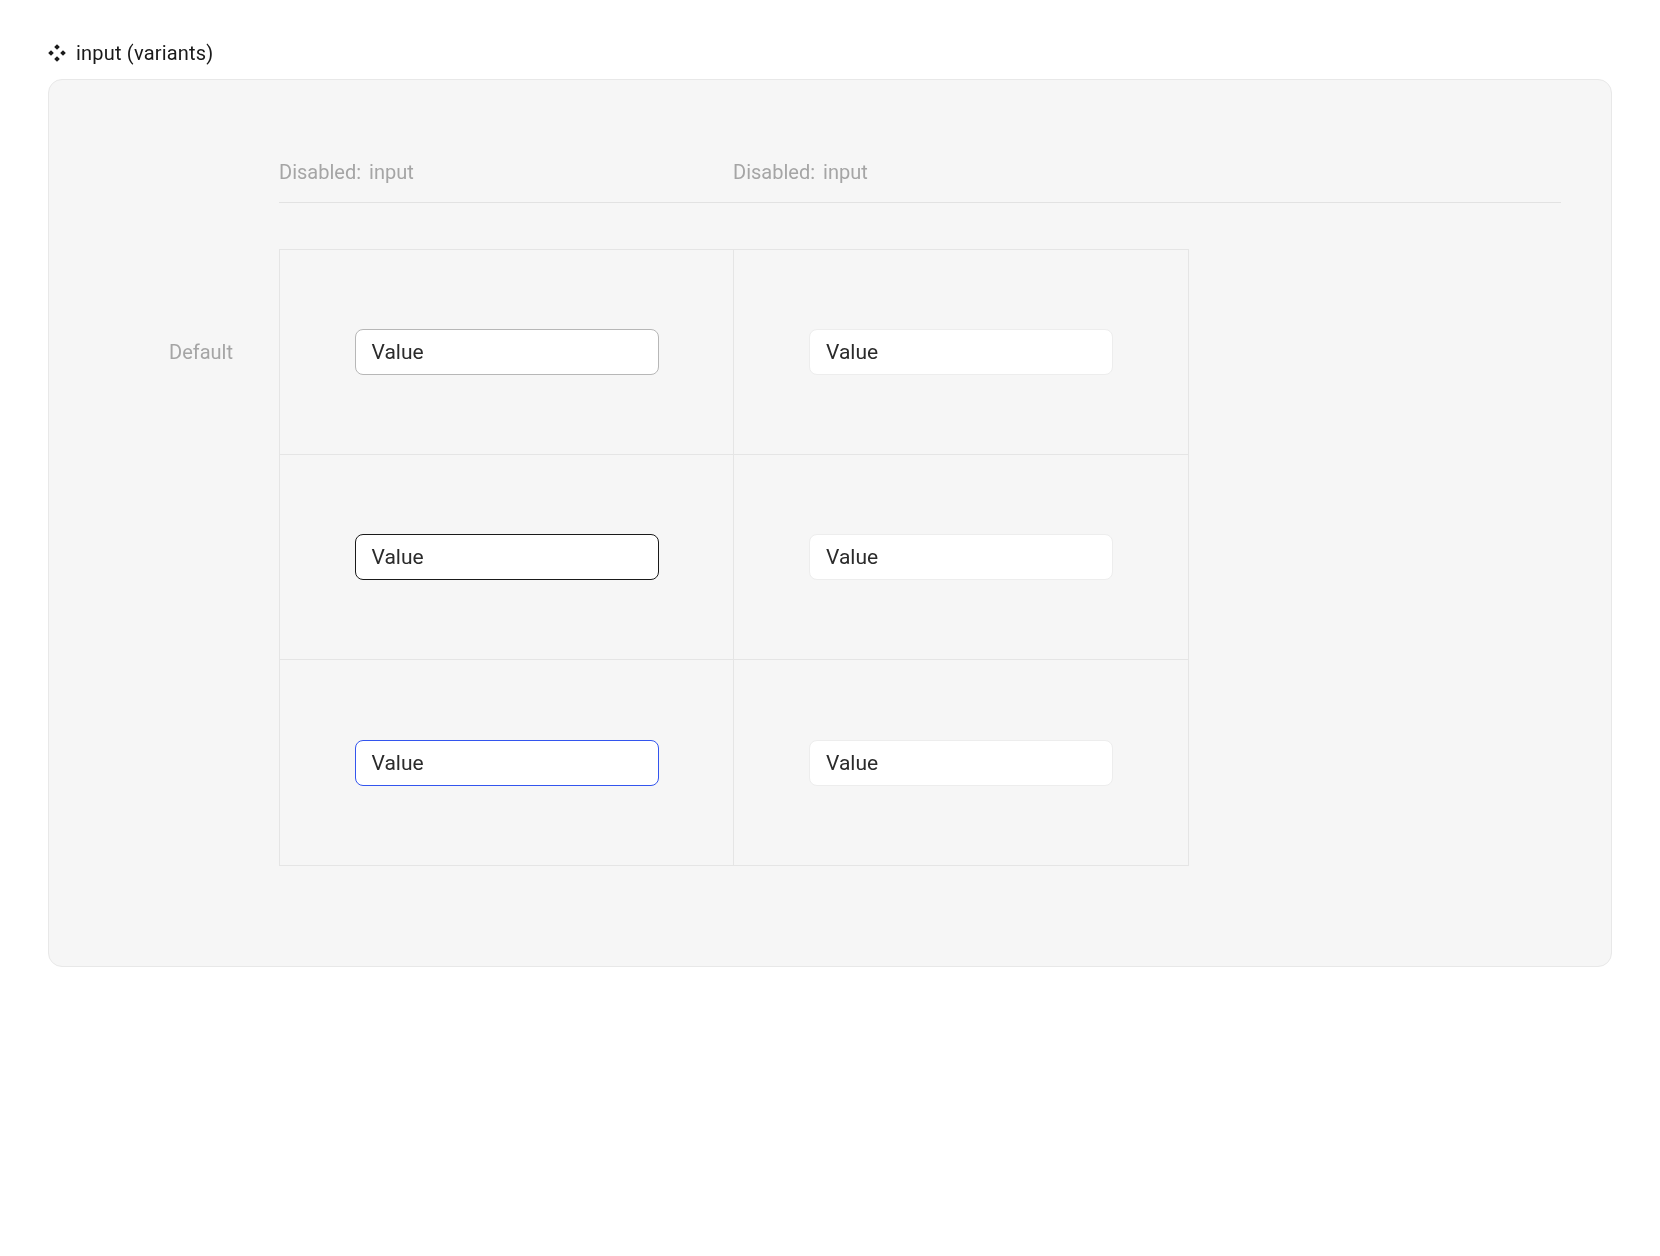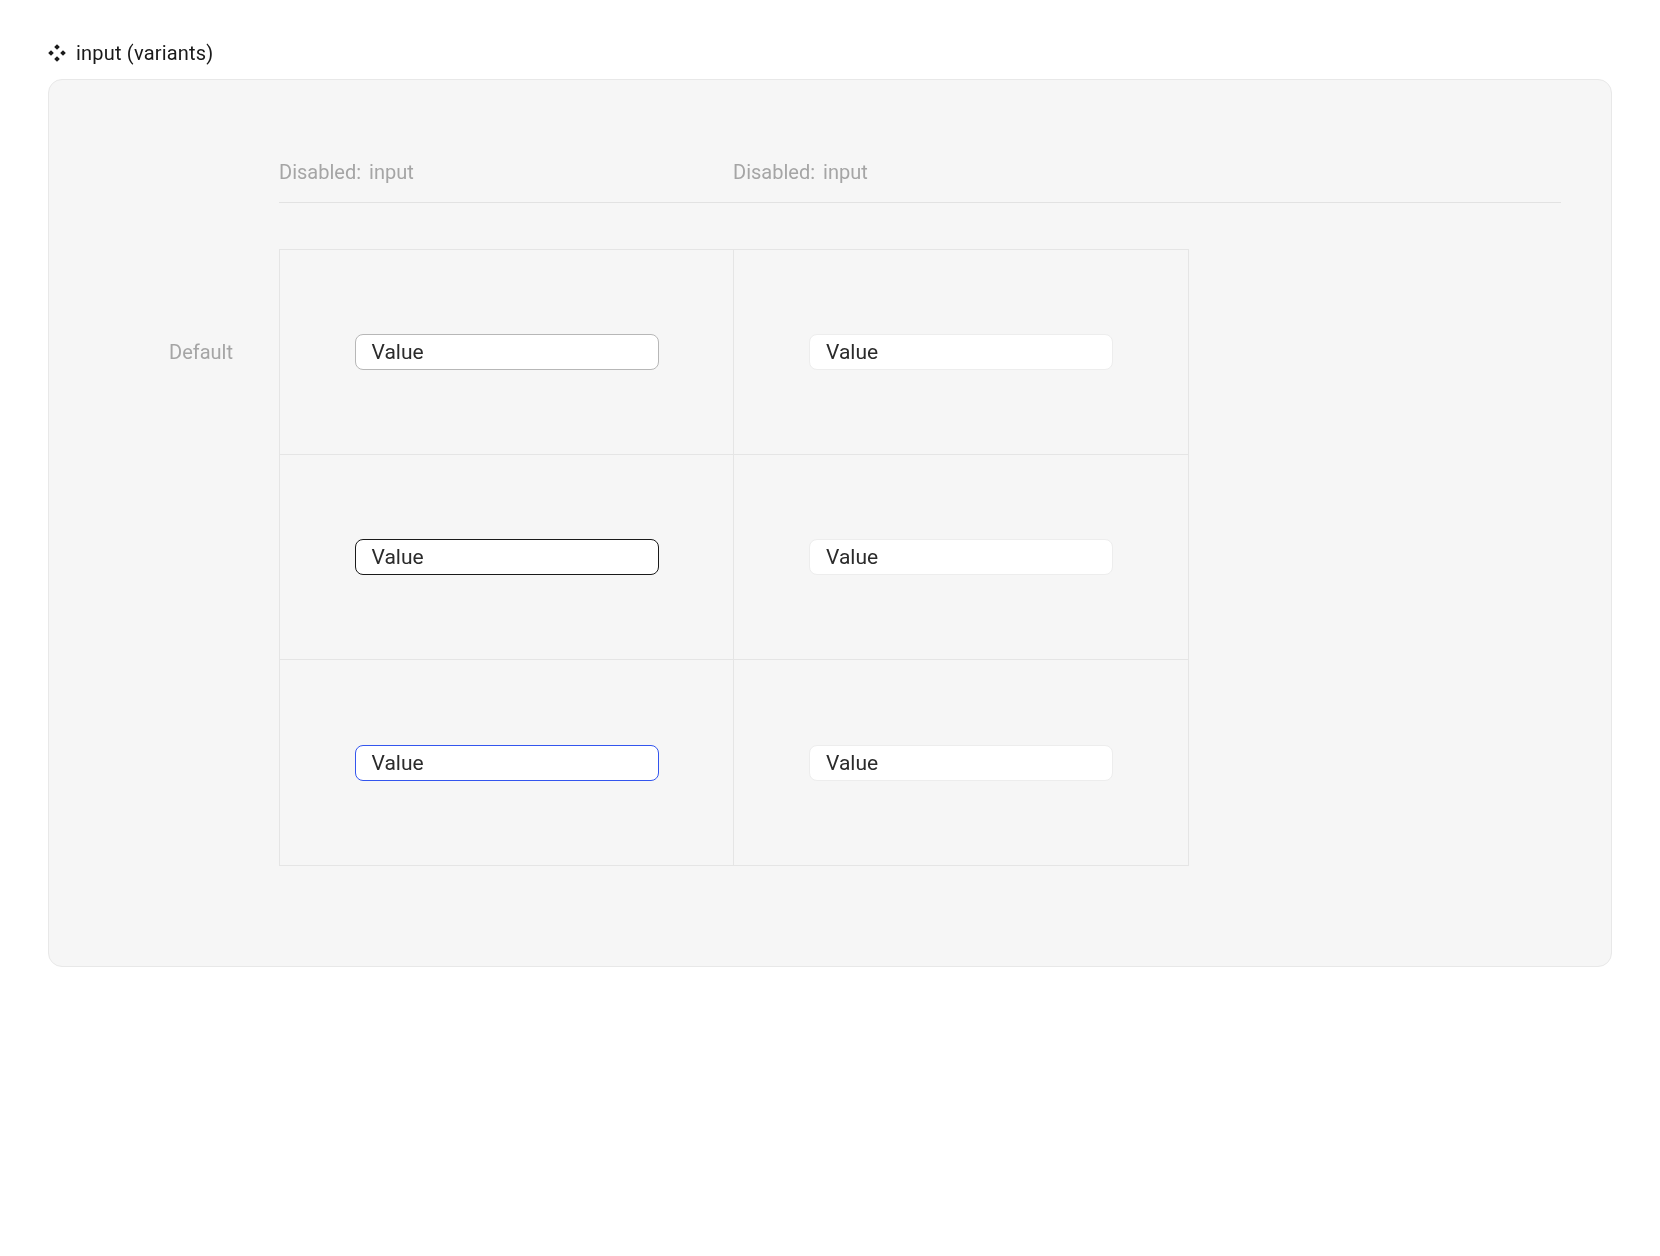--- a/index.html
+++ b/index.html
@@ -91,21 +91,21 @@
       background: #f6f6f6;
     }
     .cell:nth-child(2n) {
       border-right: none;
     }
     .cell:nth-last-child(-n+2) {
       border-bottom: none;
     }
     .input-box {
       width: 304px;
-      height: 36px;
+      height: 46px;
       border-radius: 8px;
       background: #ffffff;
       border: 1.3px solid #b7b7b7;
       display: flex;
       align-items: center;
       padding: 0 16px;
       font-size: 21px;
       color: #2b2b2b;
     }
     .input-box.hover {

